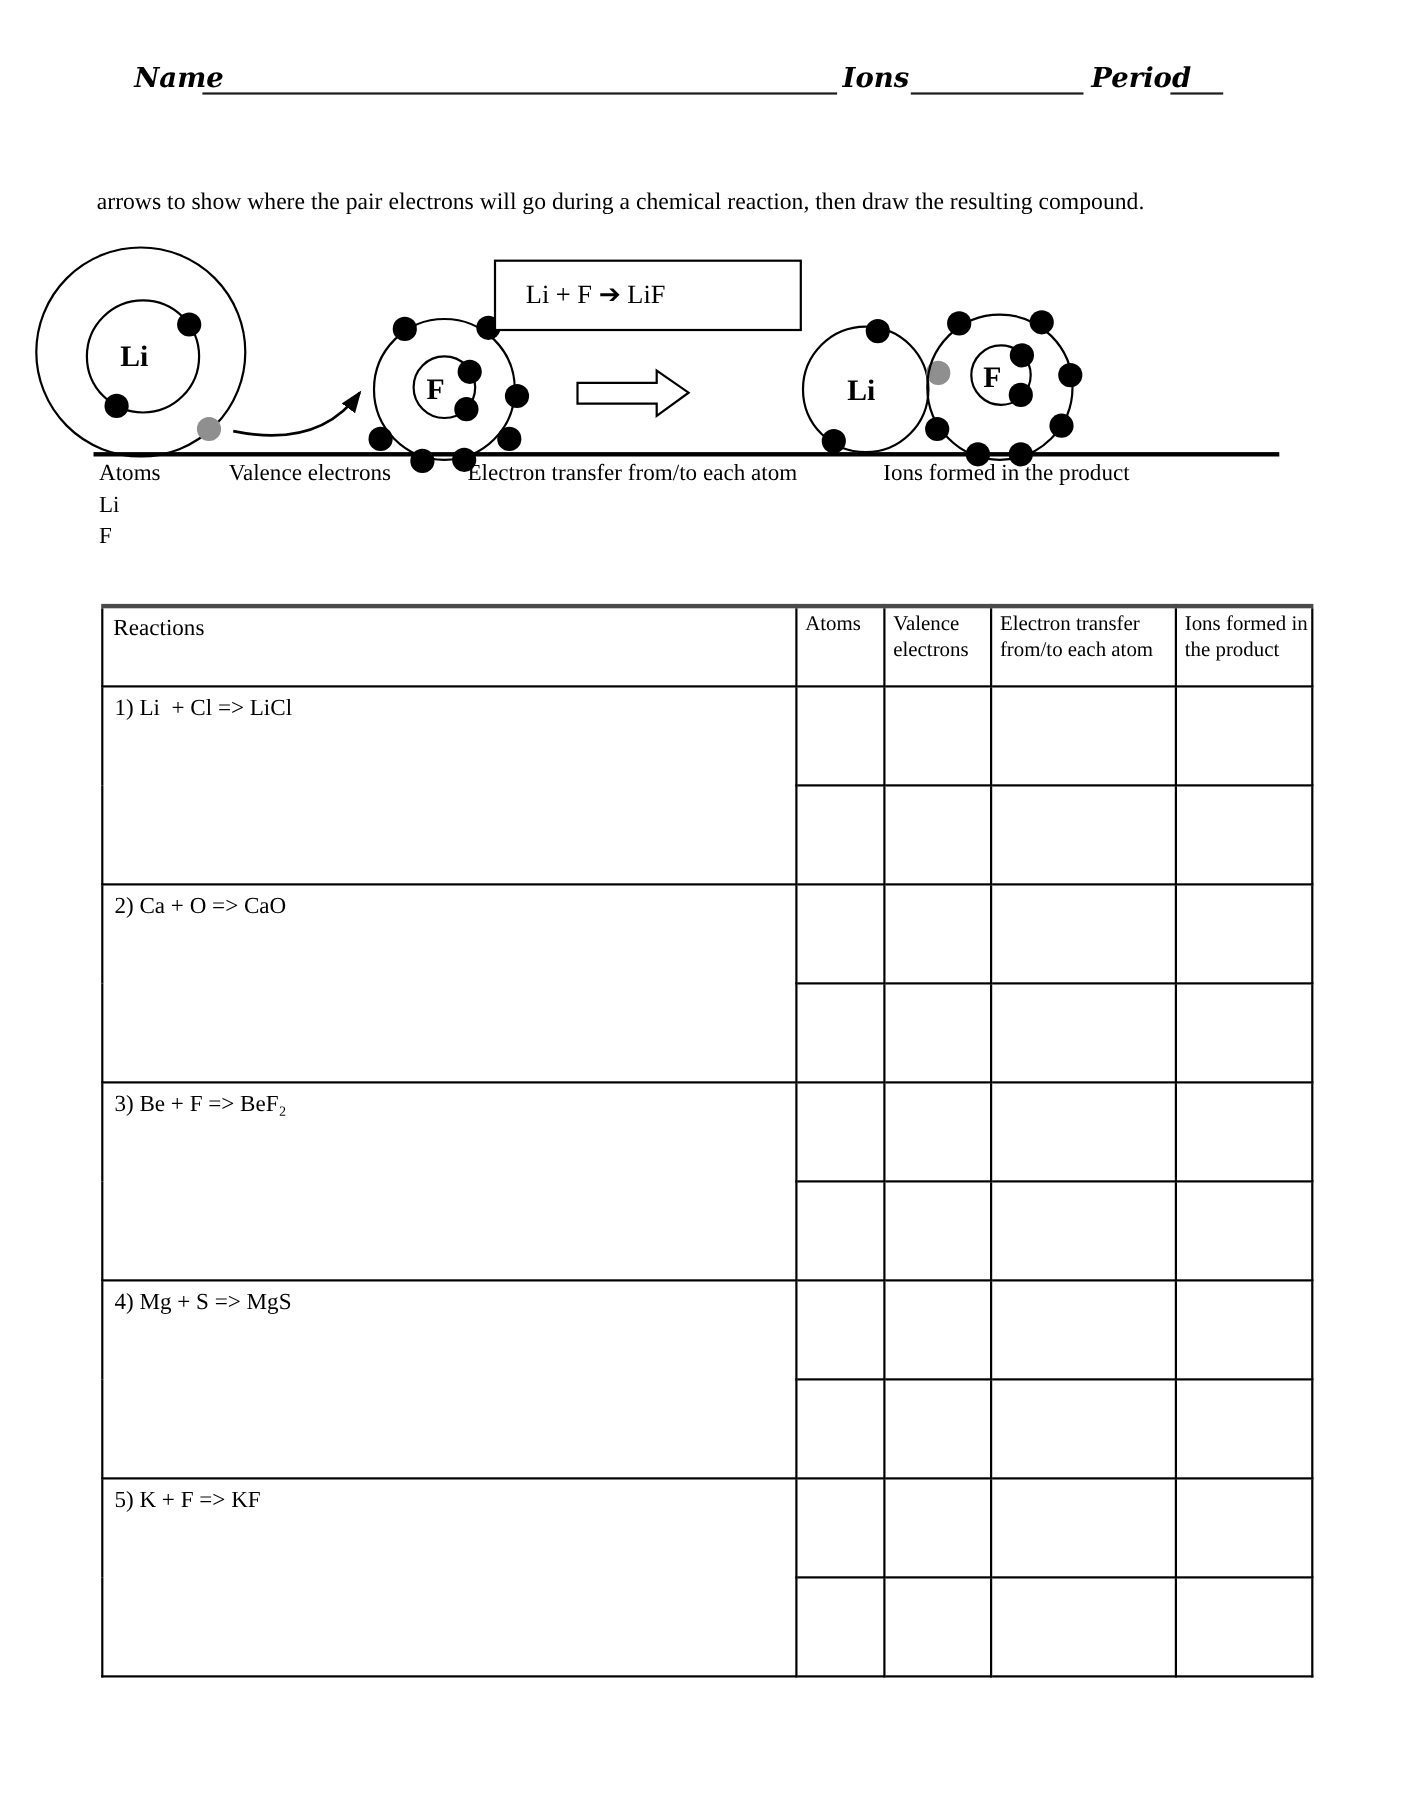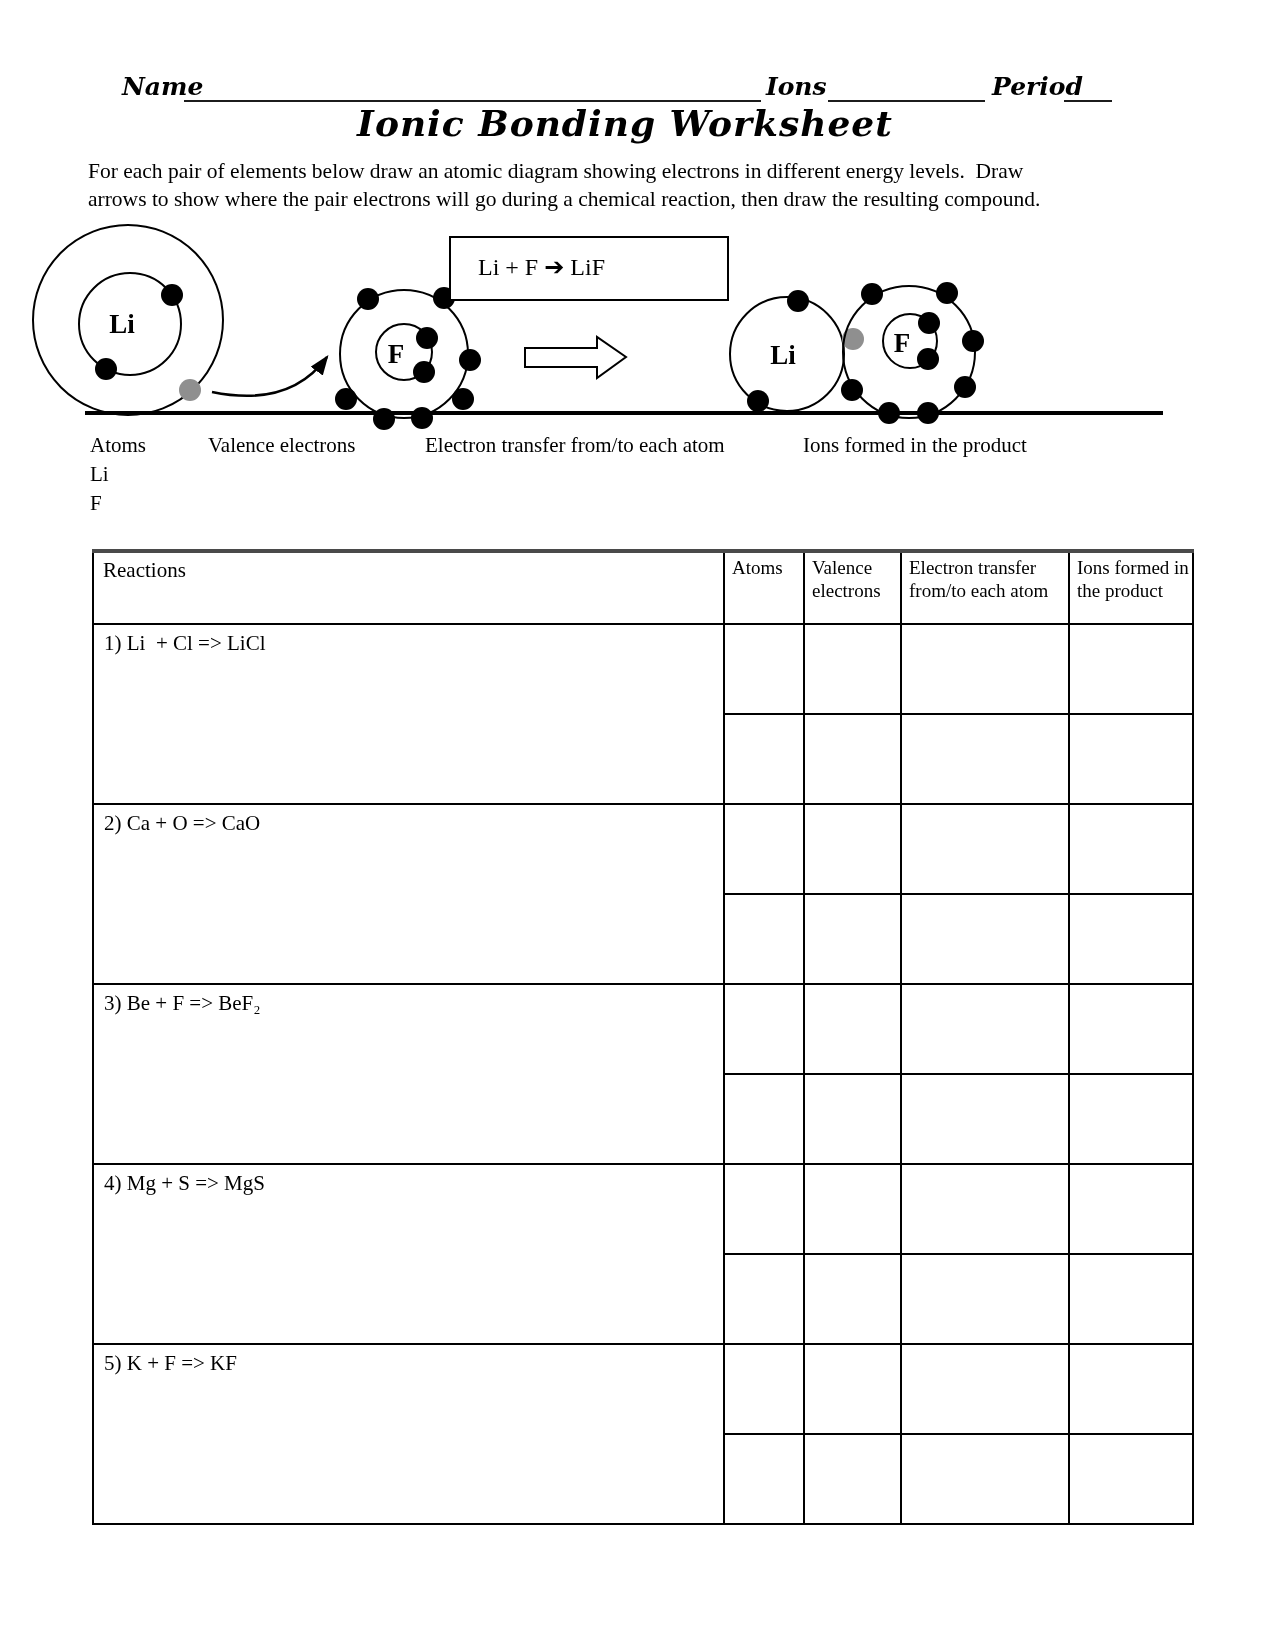--- a/index.html
+++ b/index.html
@@ -1,18 +1,18 @@
 <!DOCTYPE html>
 <html><head>
 <meta charset="utf-8">
 <style>
   html,body{margin:0;padding:0;background:#fff;}
   .page{position:relative;width:1275px;height:1651px;background:#ffffff;
         font-family:"Liberation Serif",serif;color:#000;overflow:hidden;}
-  .abs{position:absolute;margin-top:16px;}
+  .abs{position:absolute;}
   .script{font-family:"DejaVu Serif",serif;font-style:italic;font-weight:700;}
   .blank{border-bottom:2px solid #1c1c1c;height:26px;}
   .title{left:0;top:86px;width:1250px;text-align:center;font-size:36px;letter-spacing:1px;}
   .instr{font-size:21.5px;line-height:28px;white-space:pre-wrap;}
   .sample-label{font-size:21px;}
   svg{position:absolute;left:0;top:0;}
   table.main{position:absolute;left:92px;top:549px;width:1100px;
              border-collapse:collapse;table-layout:fixed;
              border:2px solid #000;border-top:4px solid #4a4a4a;}
   table.main th, table.main td{border:2px solid #000;vertical-align:top;
@@ -30,23 +30,21 @@
 
 <div class="page">
 
   <div class="abs script" style="left:122px;top:56px;font-size:25px;">Name</div>
   <div class="abs blank" style="left:184px;top:58px;width:577px;"></div>
   <div class="abs script" style="left:766px;top:56px;font-size:25px;">Ions</div>
   <div class="abs blank" style="left:828px;top:58px;width:157px;"></div>
   <div class="abs script" style="left:992px;top:56px;font-size:25px;">Period</div>
   <div class="abs blank" style="left:1064px;top:58px;width:48px;"></div>
 
-  <div class="abs script title">Ionic Bonding Worksheet</div>
-
-  <div class="abs instr" style="left:88px;top:141px;width:1110px;">For each pair of elements below draw an atomic diagram showing electrons in different energy levels.  Draw</div>
+
   <div class="abs instr" style="left:88px;top:169px;width:1110px;">arrows to show where the pair electrons will go during a chemical reaction, then draw the resulting compound.</div>
 
   <svg width="1275" height="1651" viewBox="0 0 1275 1651">
     <defs>
       <marker id="ah" markerWidth="12" markerHeight="10" refX="7" refY="3" orient="auto" markerUnits="strokeWidth">
         <path d="M0,0 L8,3 L0,6 Z" fill="#000"></path>
       </marker>
     </defs>
 
     <g>

